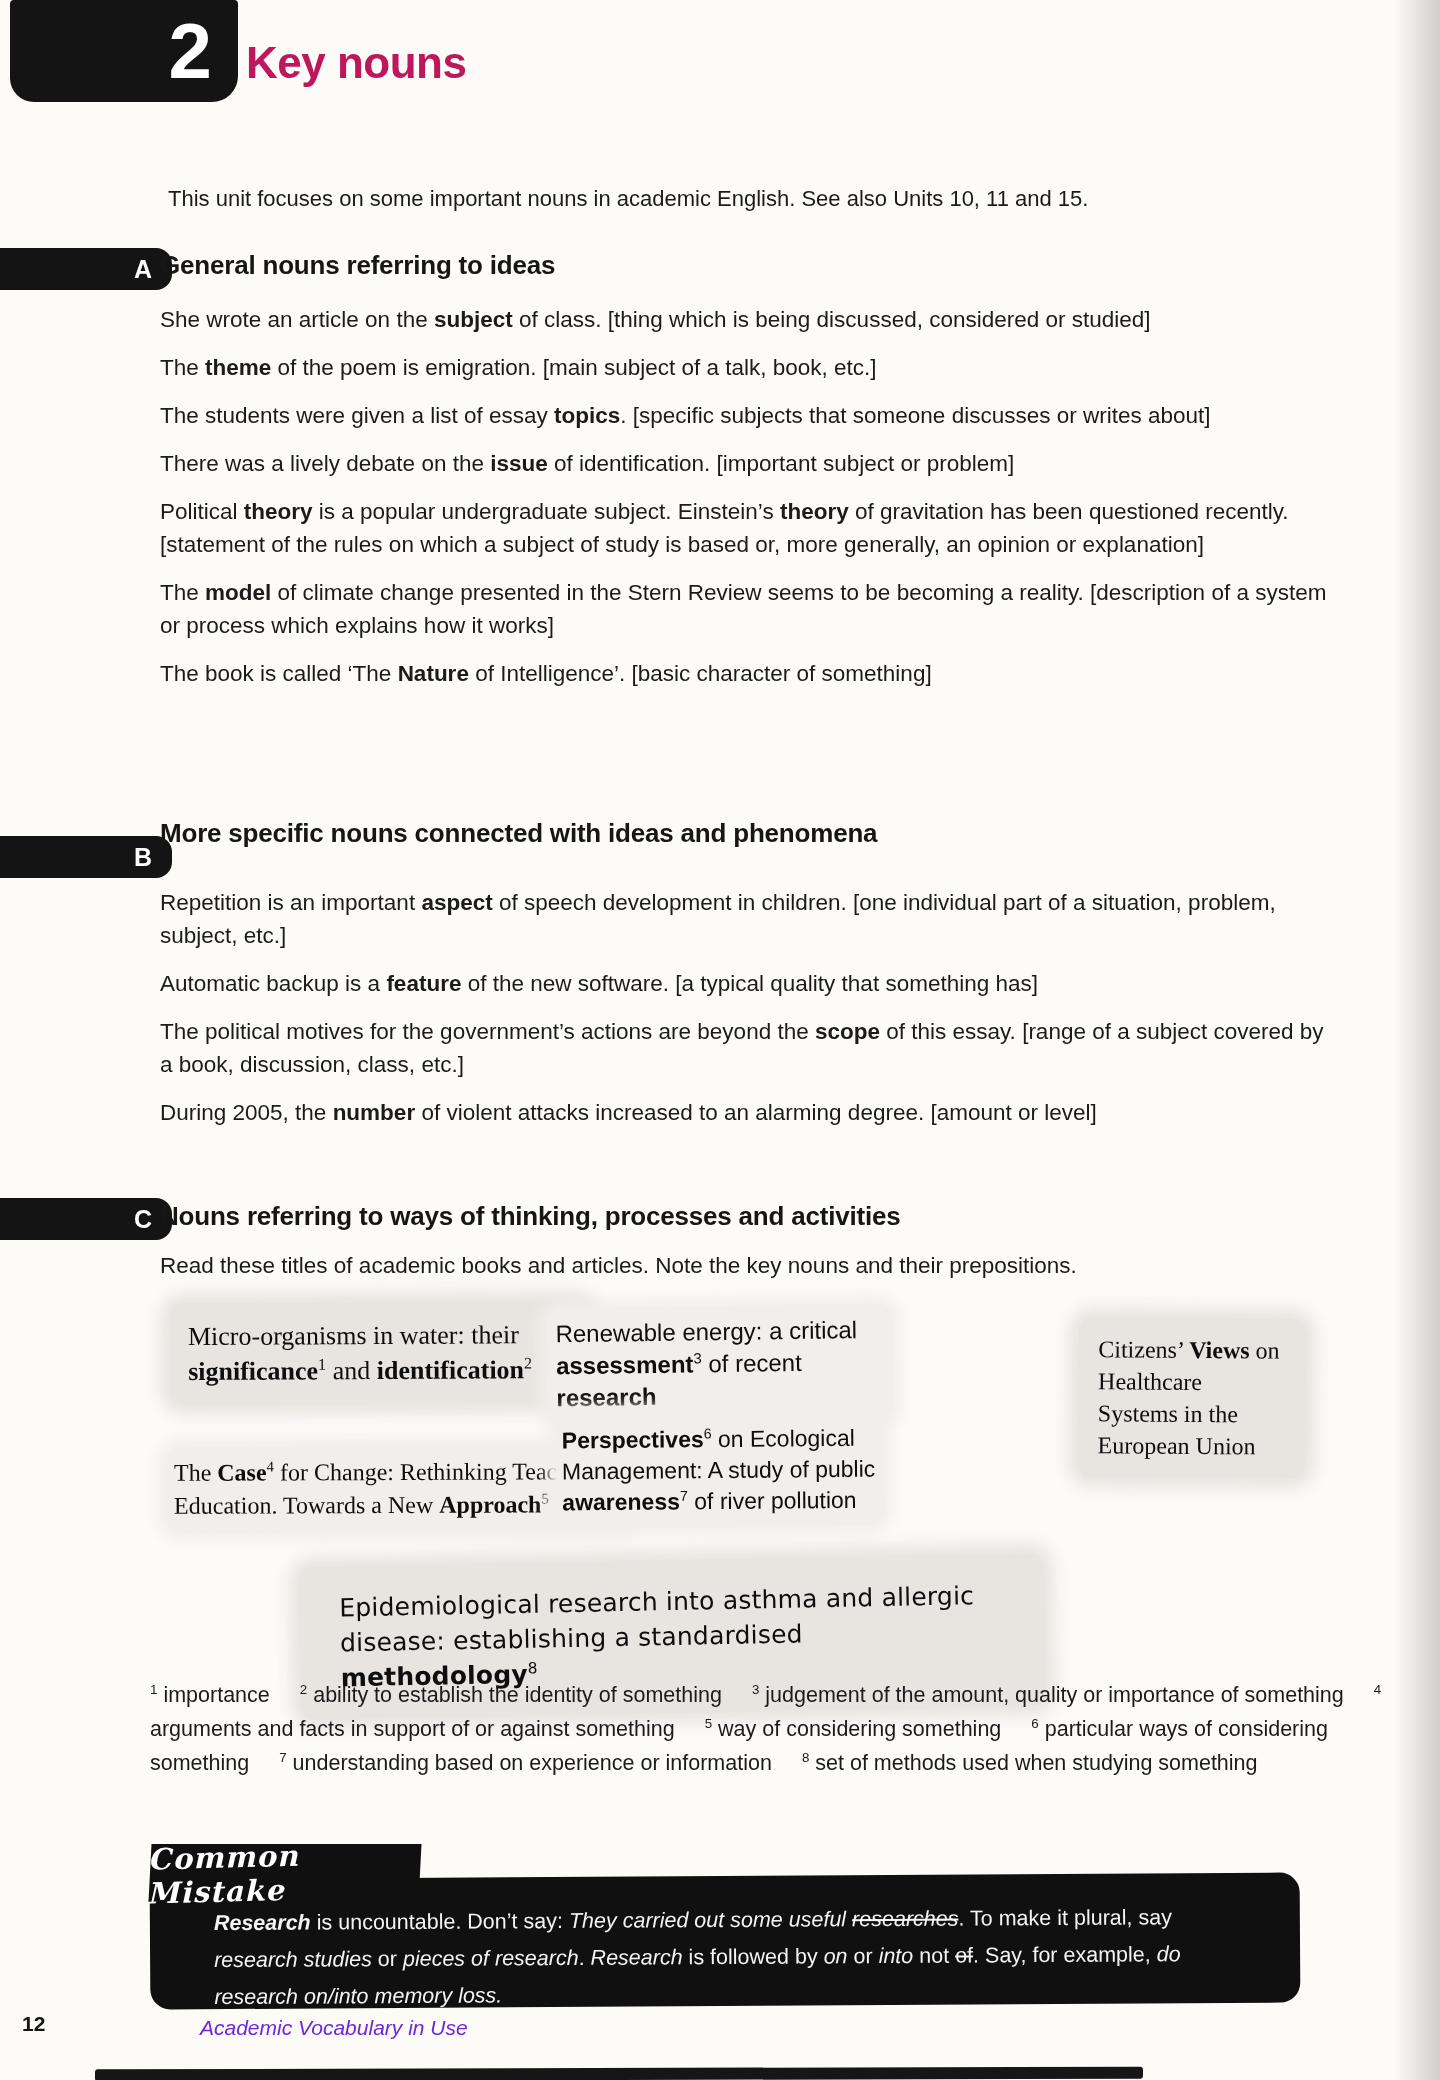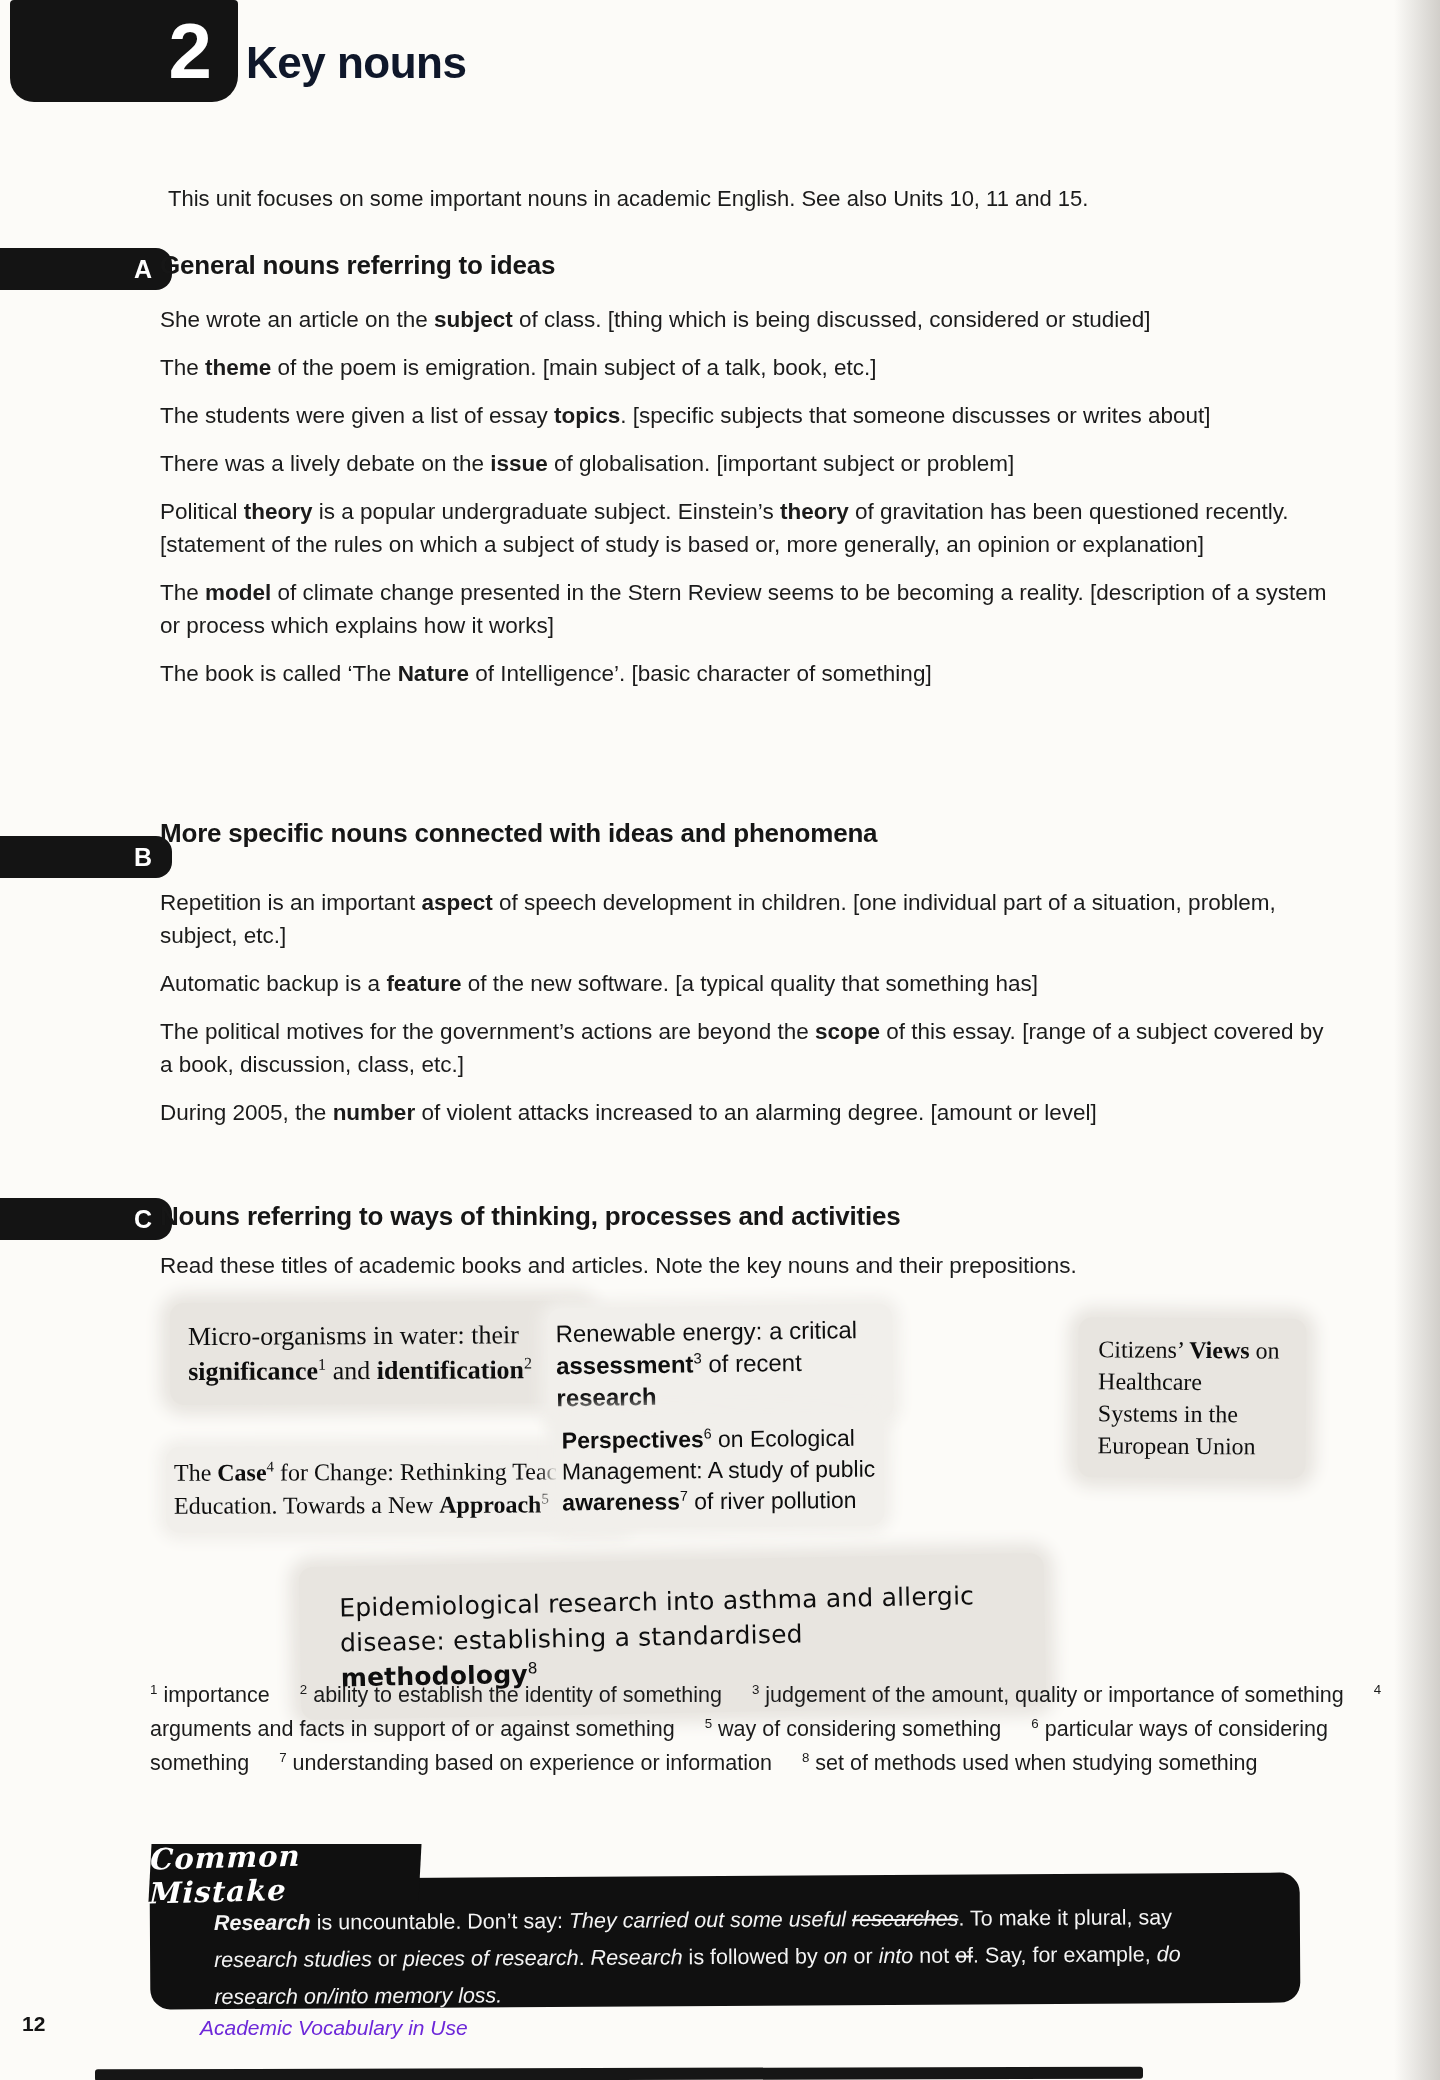--- a/index.html
+++ b/index.html
@@ -11,21 +11,21 @@
     overflow:hidden;
   }
   .abs{position:absolute;}
   
   .scan-right{right:0;top:0;width:46px;height:2080px;
     background:linear-gradient(to right, rgba(110,104,96,0), rgba(110,104,96,0.30));}
   .bottom-strip{left:95px;top:2068px;width:1048px;height:12px;background:#161616;border-radius:3px;transform:rotate(-0.15deg);}
   
   .unit-box{left:10px;top:0;width:228px;height:102px;background:#141414;border-radius:4px 4px 26px 24px;}
   .unit-num{position:absolute;right:26px;top:8px;color:#ffffff;font-size:78px;font-weight:800;line-height:86px;}
-  .page-title{left:246px;top:38px;font-size:44px;font-weight:800;letter-spacing:-0.5px;color:#0f172a;}
+  .page-title{left:246px;top:38px;font-size:44px;font-weight:800;letter-spacing:-0.5px;color:#be185d;}
   .intro{left:168px;top:184px;width:1190px;font-size:22px;line-height:30px;}
   
   .tab{left:0;width:172px;height:42px;background:#141414;color:#ffffff;
        border-radius:0 16px 16px 0;display:flex;align-items:center;justify-content:flex-end;
        padding-right:20px;box-sizing:border-box;font-weight:700;font-size:25px;}
   .sec-heading{left:160px;font-size:26px;font-weight:700;color:#161616;letter-spacing:-0.2px;}
   .items{left:160px;width:1175px;font-size:22.5px;line-height:33px;}
   .items p{margin:0 0 15px 0;}
   .b{font-weight:700;}
   .i{font-style:italic;}
@@ -69,21 +69,21 @@
 <p class="abs intro" style="margin:0">This unit focuses on some important nouns in academic English. See also Units 10, 11 and 15.</p>
 
 <div class="abs tab" style="top:248px">
   <span>A</span>
 </div>
 <h2 class="abs sec-heading" style="top:250px;margin:0">General nouns referring to ideas</h2>
 <div class="abs items" style="top:303px">
   <p><span>She wrote an article on the </span><span class="b">subject</span><span> of class. [thing which is being discussed, considered or studied]</span></p>
   <p><span>The </span><span class="b">theme</span><span> of the poem is emigration. [main subject of a talk, book, etc.]</span></p>
   <p><span>The students were given a list of essay </span><span class="b">topics</span><span>. [specific subjects that someone discusses or writes about]</span></p>
-  <p><span>There was a lively debate on the </span><span class="b">issue</span><span> of globalisation. [important subject or problem]</span></p>
+  <p><span>There was a lively debate on the </span><span class="b">issue</span><span> of identification. [important subject or problem]</span></p>
   <p><span>Political </span><span class="b">theory</span><span> is a popular undergraduate subject. Einstein’s </span><span class="b">theory</span><span> of gravitation has been questioned recently. [statement of the rules on which a subject of study is based or, more generally, an opinion or explanation]</span></p>
   <p><span>The </span><span class="b">model</span><span> of climate change presented in the Stern Review seems to be becoming a reality. [description of a system or process which explains how it works]</span></p>
   <p><span>The book is called ‘The </span><span class="b">Nature</span><span> of Intelligence’. [basic character of something]</span></p>
 </div>
 
 <div class="abs tab" style="top:836px">
   <span>B</span>
 </div>
 <h2 class="abs sec-heading" style="top:818px;margin:0">More specific nouns connected with ideas and phenomena</h2>
 <div class="abs items" style="top:886px">

